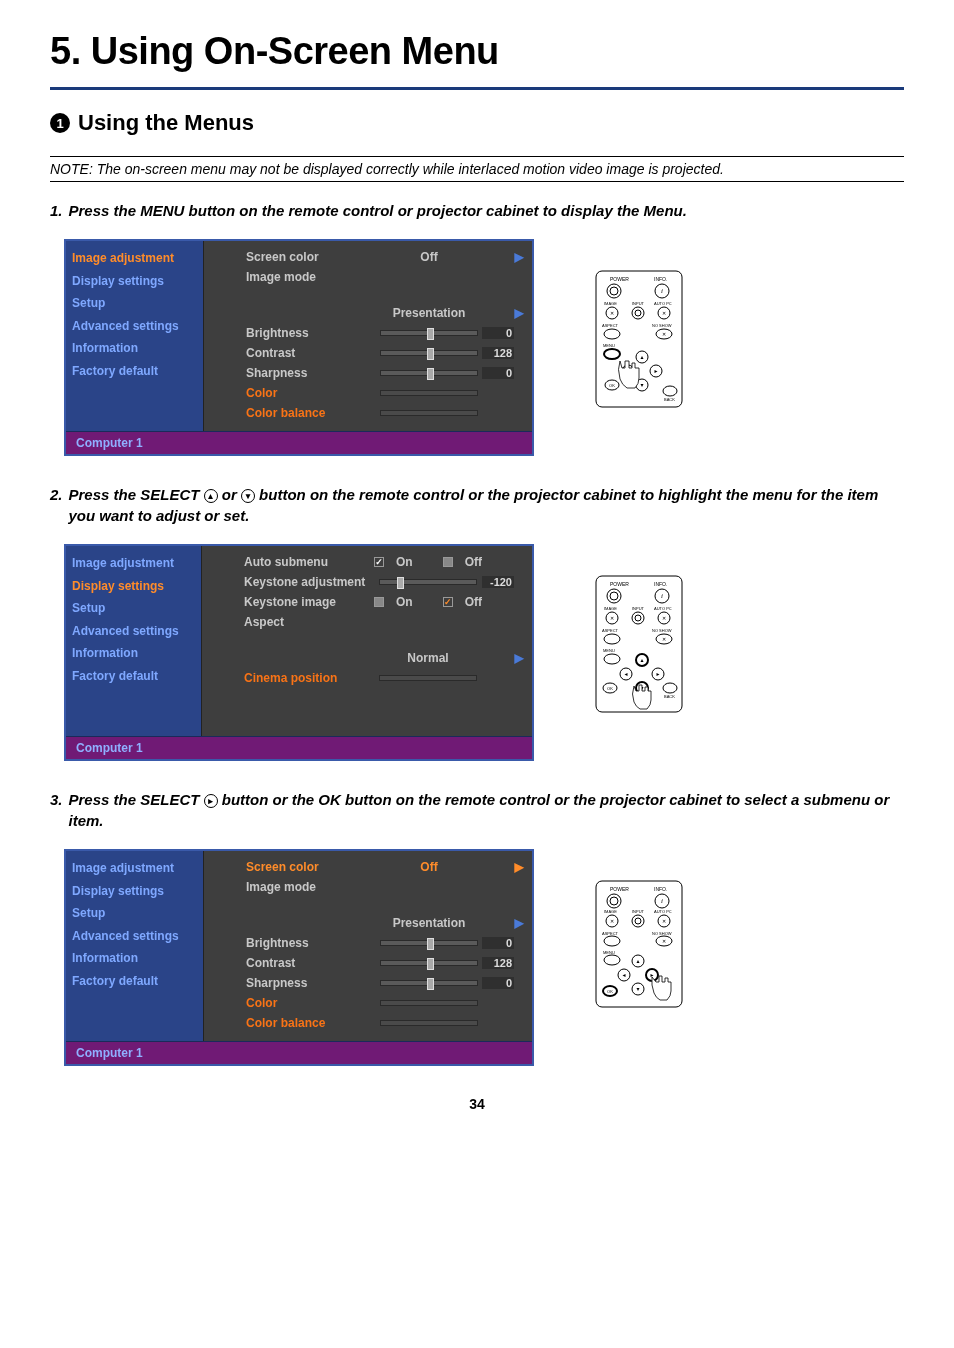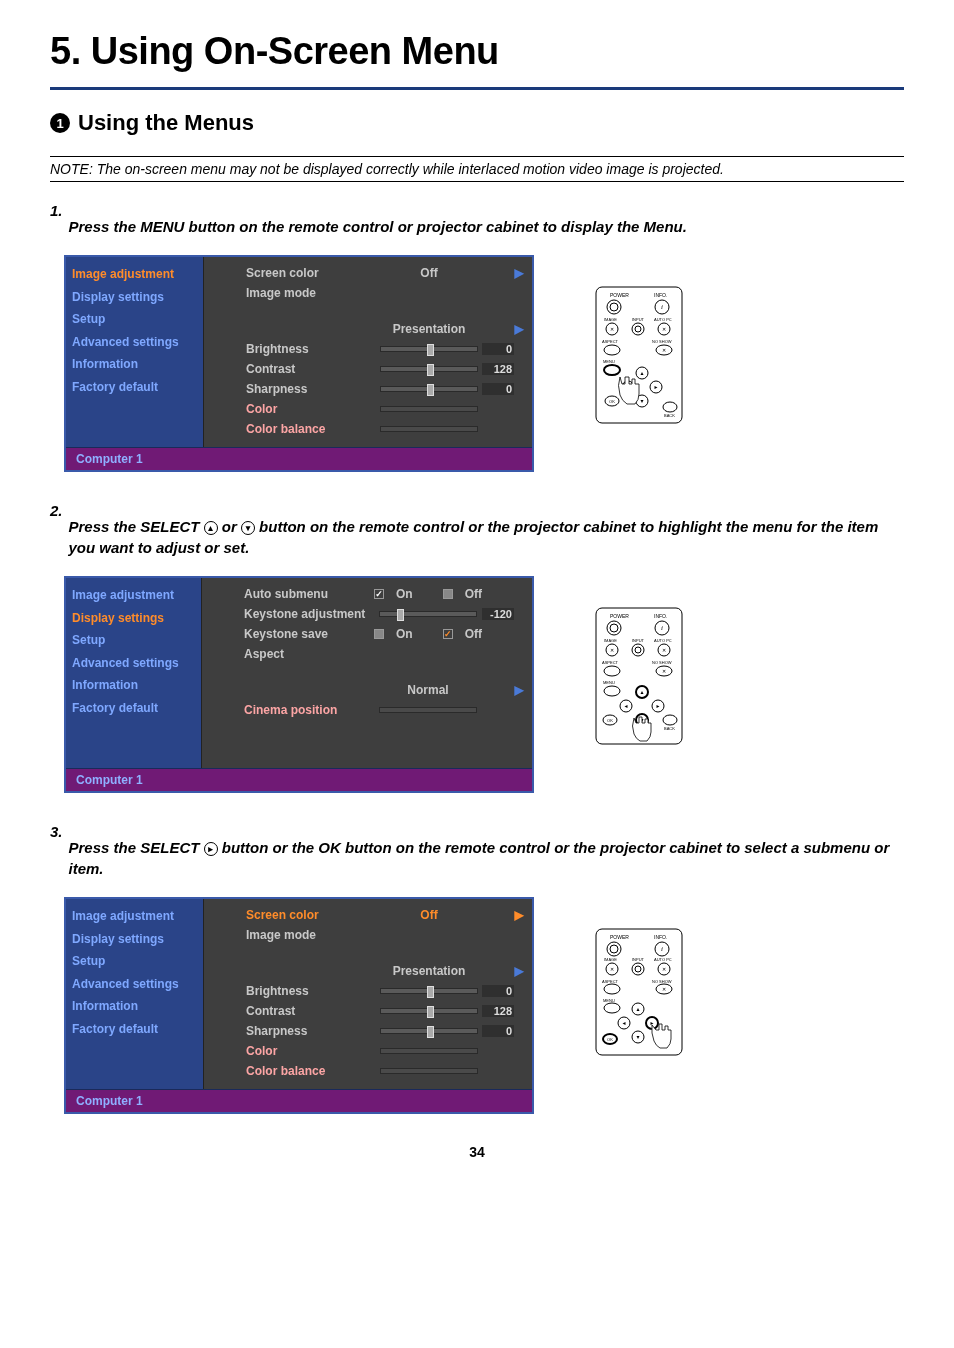--- a/index.html
+++ b/index.html
@@ -6,32 +6,32 @@
   body { font-family: Arial, Helvetica, sans-serif; background: #fff; width: 954px; margin: 0 auto; padding: 30px 50px 40px 50px; color: #000; }
   .chapter-title { font-family: Arial Black, Arial, sans-serif; font-weight: 900; font-size: 38px; margin-bottom: 14px; letter-spacing: -0.5px; }
   .title-rule { border: none; border-top: 3px solid #1a3a7a; margin-bottom: 20px; }
   .section-heading { display: flex; align-items: center; font-weight: 900; font-size: 22px; margin-bottom: 20px; font-family: Arial Black, Arial, sans-serif; }
   .section-bullet { display: inline-flex; width: 20px; height: 20px; border-radius: 50%; background: #000; color: #fff; align-items: center; justify-content: center; font-size: 13px; font-weight: bold; margin-right: 8px; flex-shrink: 0; }
   .note-rule-top { border: none; border-top: 1px solid #000; margin-bottom: 2px; }
   .note-text { font-style: italic; font-size: 14px; padding: 2px 0; }
   .note-rule-bottom { border: none; border-top: 1px solid #000; margin-top: 2px; margin-bottom: 18px; }
   .step { display: flex; font-style: italic; font-weight: bold; font-size: 15px; margin-bottom: 18px; line-height: 1.4; }
   .step-num { flex-shrink: 0; margin-right: 6px; }
-  .step-body { flex: 1; margin-top: 16px; }
+  .step-body { flex: 1; }
   .inline-icon { display: inline-flex; width: 14px; height: 14px; border: 1px solid #000; border-radius: 50%; align-items: center; justify-content: center; font-size: 9px; vertical-align: middle; font-style: normal; line-height: 1; }
   .figure-row { display: flex; align-items: flex-start; gap: 60px; margin: 14px 0 28px 14px; }
   .osd { width: 470px; border: 2px solid #3a5aaa; background: #3e3e3e; color: #c8c8c8; font-family: Arial, sans-serif; font-size: 12px; font-weight: bold; }
   .osd-body { display: flex; min-height: 190px; }
   .osd-left { width: 140px; background: #2a4488; border-right: 1px solid #222; padding: 6px 0; }
   .osd-left .menu-item { padding: 2px 6px; color: #7fa8ff; font-size: 12px; line-height: 1.55; white-space: nowrap; }
   .osd-left .menu-item.active { color: #ff8c2a; }
   .osd-right { flex: 1; padding: 6px 8px 6px 10px; position: relative; }
   .osd-row { display: flex; align-items: center; height: 20px; }
   .osd-label { width: 130px; color: #c8c8c8; margin-left: 32px; }
-  .osd-label.dim { color: #fca5a5; }
+  .osd-label.dim { color: #f97316; }
   .osd-label.hl { color: #ff8c2a; }
   .osd-value { flex: 1; display: flex; align-items: center; justify-content: center; color: #c8c8c8; }
   .osd-value.hl { color: #ff8c2a; }
   .osd-num { width: 32px; text-align: right; background: #2f2f2f; color: #dcdcdc; padding: 0 2px; font-size: 11px; }
   .osd-arrow { width: 10px; color: #4a7ad8; text-align: center; font-size: 12px; }
   .slider-track { width: 98px; height: 6px; background: #5a5a5a; border: 1px solid #2a2a2a; position: relative; margin: 0 4px; }
   .slider-thumb { position: absolute; top: -3px; width: 7px; height: 12px; background: #aaa; border: 1px solid #ddd; }
   .empty-track { width: 98px; height: 6px; background: #4a4a4a; border: 1px solid #2a2a2a; margin: 0 4px; }
   .radio-group { display: flex; gap: 30px; align-items: center; flex: 1; justify-content: center; }
   .radio-item { display: flex; align-items: center; gap: 12px; color: #c8c8c8; }
@@ -228,21 +228,21 @@
           <span class="osd-label">Keystone adjustment</span>
           <span class="osd-value">
               <span class="slider-track">
                 <span class="slider-thumb" style="left:18%"></span>
               </span>
             </span>
           <span class="osd-num">-120</span>
           <span class="osd-arrow"></span>
         </div>
         <div class="osd-row">
-          <span class="osd-label">Keystone save</span>
+          <span class="osd-label">Keystone image</span>
           <div class="radio-group">
             <span class="radio-item">
                 <span class="radio-box filled"></span>
                 <span>On</span>
               </span>
             <span class="radio-item">
                 <span class="radio-box checked-orange"></span>
                 <span>Off</span>
               </span>
           </div>

